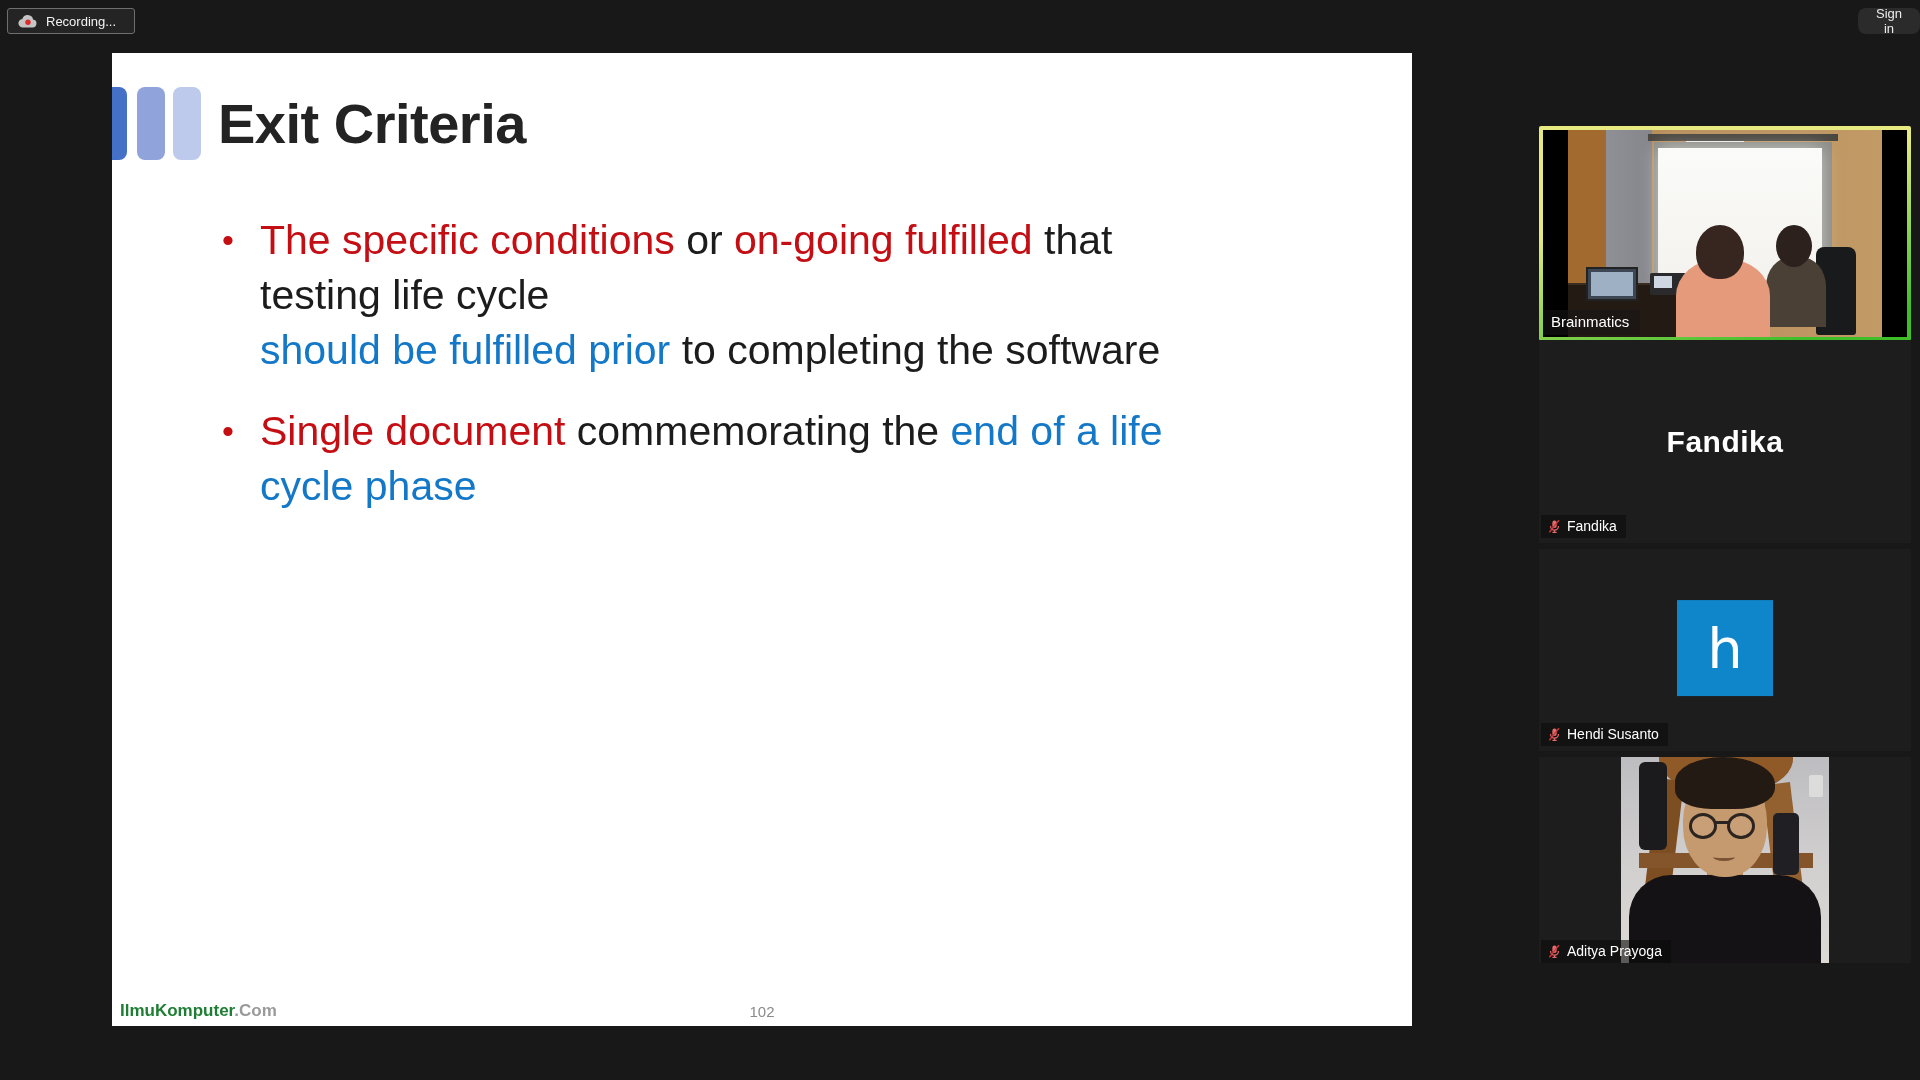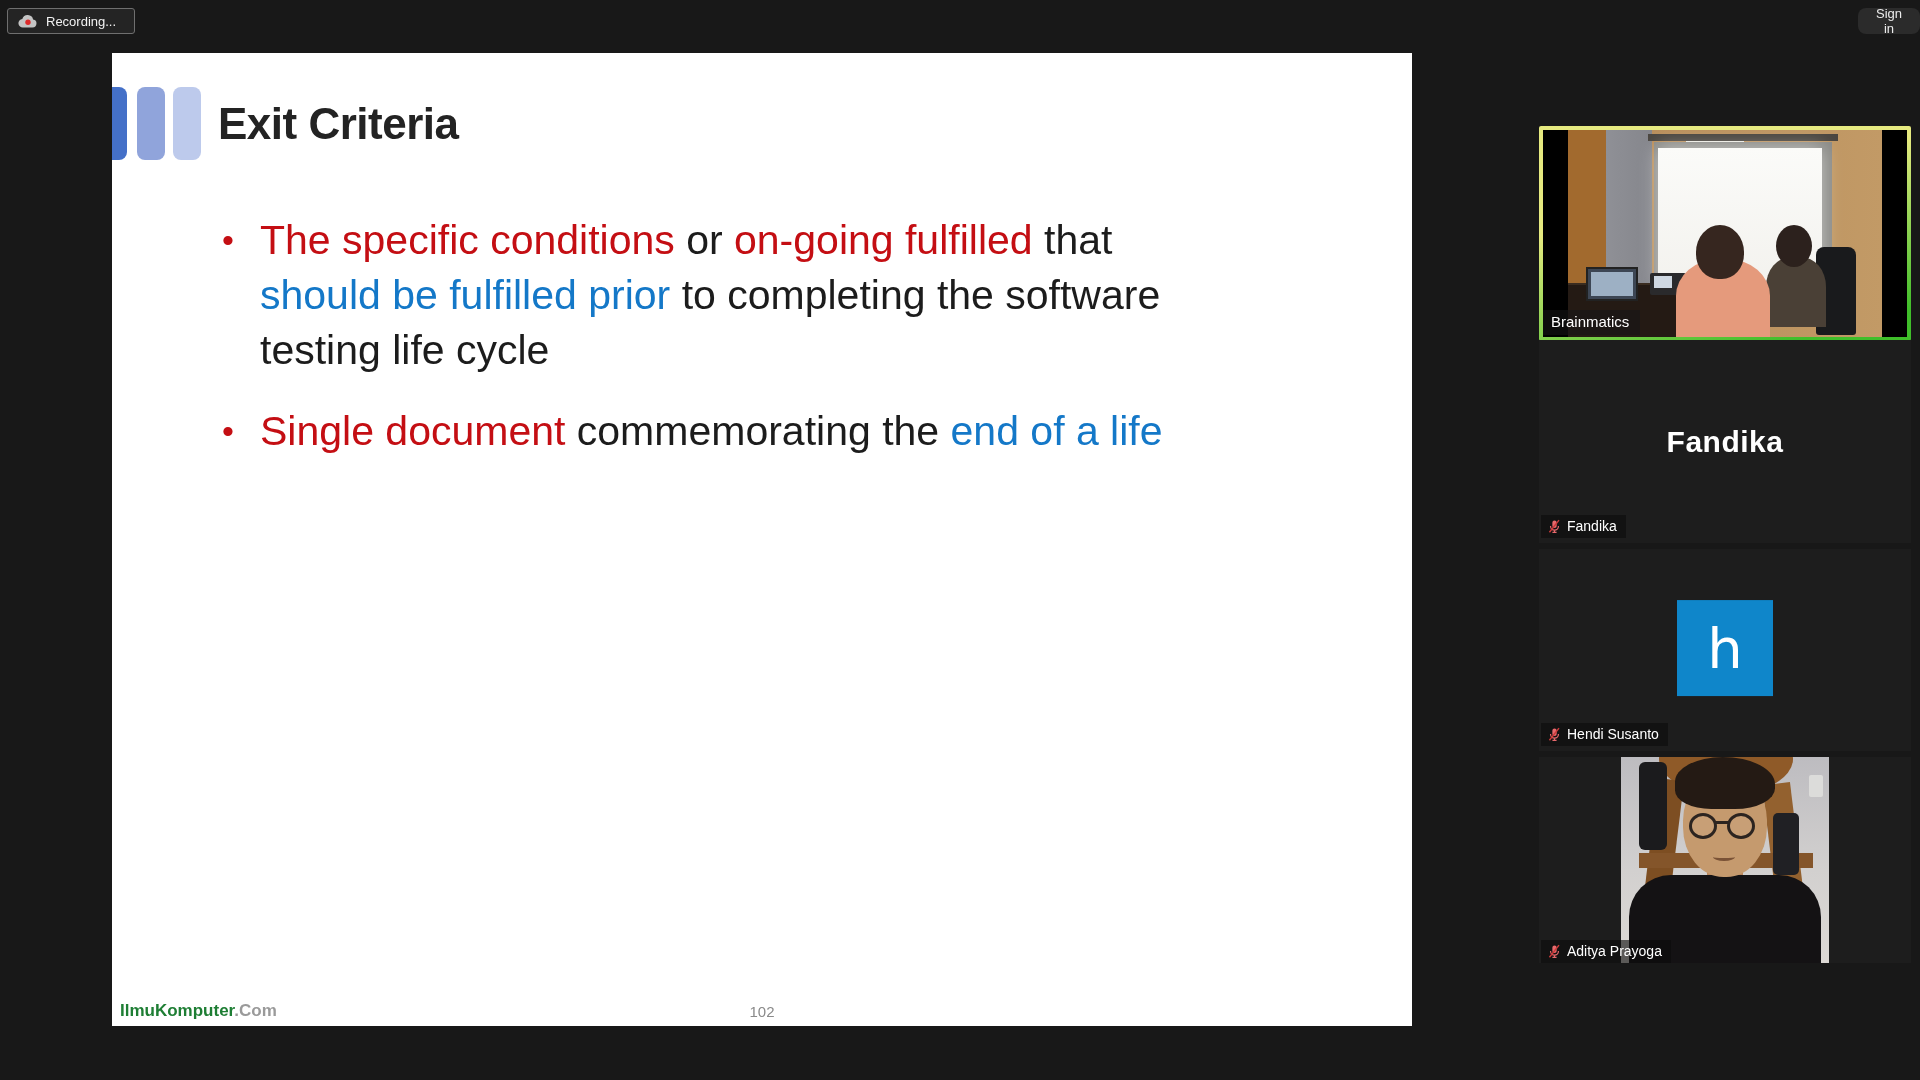--- a/index.html
+++ b/index.html
@@ -17,21 +17,21 @@
     color:#ececec; font-size:13px; padding:0 12px; display:flex; align-items:center; }
 
   
   .slide { position:absolute; left:112px; top:53px; width:1300px; height:973px;
     background:#ffffff; overflow:hidden; }
   .title-bar { position:absolute; top:34px; width:28px; height:73px; border-radius:8px; }
   .tb1 { left:-13px; background:var(--title_bar1); }
   .tb2 { left:25px;  background:var(--title_bar2); }
   .tb3 { left:61px;  background:var(--title_bar3); }
   .slide-title { position:absolute; left:106px; top:34px; height:73px;
-    display:flex; align-items:center; font-size:44px; color:#232323; letter-spacing:-0.5px; }
+    display:flex; align-items:center; font-size:56px; color:#232323; letter-spacing:-0.5px; }
   .bullets { position:absolute; left:110px; top:160px; width:1140px;
     font-size:41px; line-height:55px; color:var(--ink); }
   .bullet { position:relative; padding-left:38px; }
   .bullet + .bullet { margin-top:26px; }
   .bullet .marker { position:absolute; left:0; top:0; color:var(--red); font-size:34px; }
   .bline { white-space:nowrap; }
   .seg-red { color:var(--red); }
   .seg-blue { color:var(--blue); }
   .seg-black { color:var(--ink); }
   .slide-footer-left { position:absolute; left:8px; top:948px; font-size:17px; font-weight:bold; }
@@ -133,26 +133,27 @@
   <div class="slide">
     <div class="title-bar tb1"></div>
     <div class="title-bar tb2"></div>
     <div class="title-bar tb3"></div>
     <h1 class="slide-title">Exit Criteria</h1>
 
     <div class="bullets">
       <div class="bullet">
         <span class="marker">•</span>
         <div class="bline"><span class="seg-red">The specific conditions </span><span class="seg-black">or </span><span class="seg-red">on-going fulfilled </span><span class="seg-black">that</span></div>
+        <div class="bline"><span class="seg-black">testing life cycle</span></div>
         <div class="bline"><span class="seg-blue">should be fulfilled prior </span><span class="seg-black">to completing the software</span></div>
-        <div class="bline"><span class="seg-black">testing life cycle</span></div>
       </div>
       <div class="bullet">
         <span class="marker">•</span>
         <div class="bline"><span class="seg-red">Single document </span><span class="seg-black">commemorating the </span><span class="seg-blue">end of a life</span></div>
+        <div class="bline"><span class="seg-blue">cycle phase</span></div>
       </div>
     </div>
 
     <div class="slide-footer-left">
       <span class="brand">IlmuKomputer</span><span class="brand-suffix">.Com</span>
     </div>
     <div class="slide-pagenum">102</div>
     <div class="braindevs">
       <span class="bd1">Brain</span>
         <span class="bd2">Devs</span>

